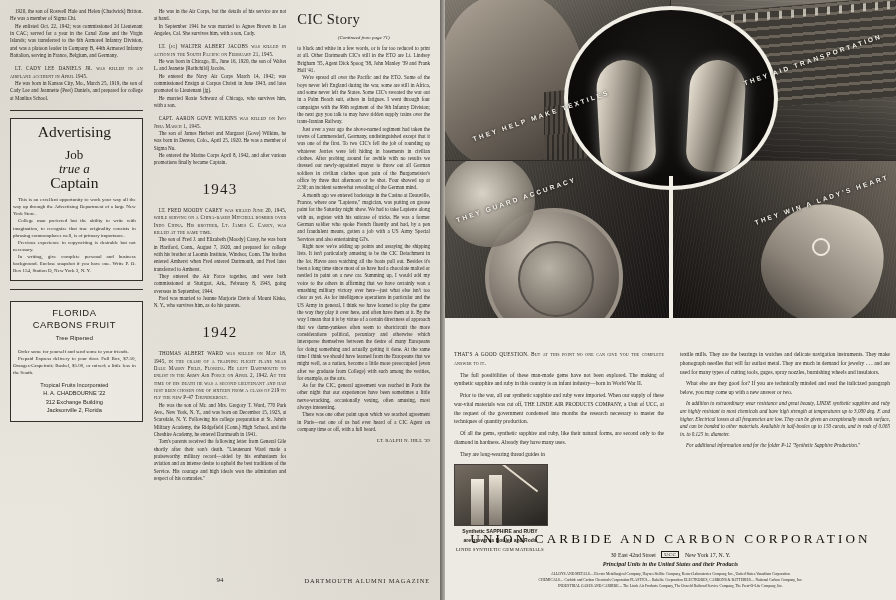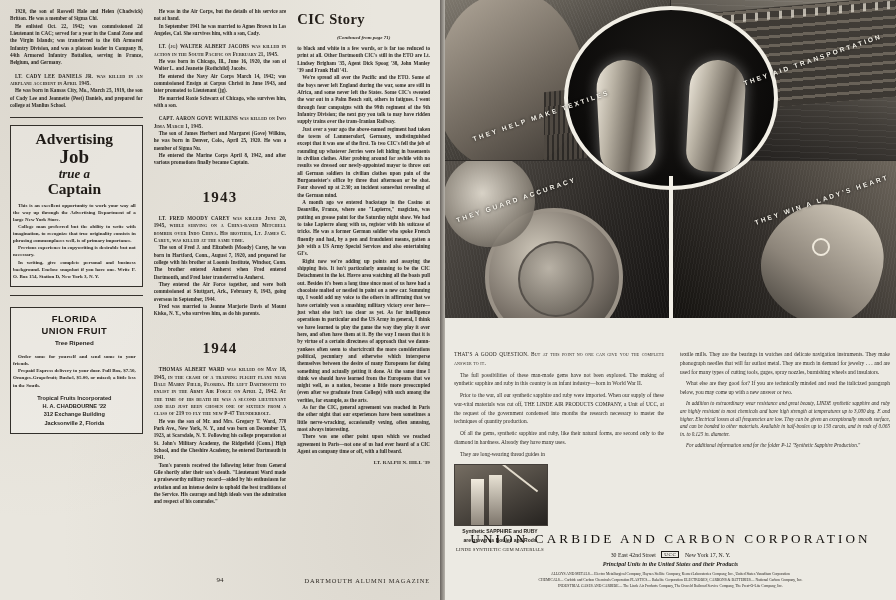--- a/index.html
+++ b/index.html
@@ -29,31 +29,30 @@
     box-sizing:border-box;
   }
   .col{
     width:136px;
     position:relative;
     font-size:5.1px;
     line-height:1.44;
     text-align:justify;
     color:#2b2722;
     overflow:hidden;
-    font-weight:bold;
   }
   .col p{margin:0 0 0 0;text-indent:5px;}
   .col p.noind{text-indent:0;}
   .gap{height:6px;}
   .sc{font-variant:small-caps;letter-spacing:.15px;}
   .yr{
     text-align:center;
     font-size:15px;
     letter-spacing:1.2px;
-    margin:20px 0 7px 0;
+    margin:12px 0 7px 0;
     color:#241f1a;
     font-family:"Liberation Serif", serif;
   }
   .cic-head{
     font-size:14.5px;
     letter-spacing:.4px;
     margin:1px 0 4px 0;
     color:#231e19;
   }
   .cont{
@@ -77,21 +76,21 @@
   }
   .adbox.second{margin-top:11px;}
   .ad-h1{
     text-align:center;
     font-size:15.5px;
     line-height:1.04;
     color:#1f1b17;
     margin-bottom:1px;
   }
   .ad-h1 .it{font-style:italic;font-size:13px;}
-  .ad-h1 .sm{font-size:19px;}
+  .ad-h1 .sm{font-size:13px;margin-top:8px;}
   .adbody{font-size:5px;line-height:1.42;text-align:justify;margin-top:5px;}
   .adbody p{margin:0;text-indent:5px;}
   .rule{
     border:0;border-top:1.4px solid #35312c;
     margin:8px 0 0 0;
   }
   .fl-title{
     text-align:center;
     font-family:"Liberation Sans", sans-serif;
     font-size:9.4px;
@@ -329,21 +328,21 @@
             <p>College man preferred but the ability to write with imagination, to recognize that true originality consists in phrasing commonplaces well, is of primary importance.</p>
             <p>Previous experience in copywriting is desirable but not necessary.</p>
             <p>In writing, give complete personal and business background. Enclose snapshot if you have one. Write P. O. Box 154, Station D, New York 3, N. Y.</p>
           </div>
         </div>
 
         <hr class="rule">
 
         <div class="adbox second">
           <div class="fl-title">FLORIDA</div>
-          <div class="fl-title">UNION  FRUIT</div>
+          <div class="fl-title">CARBONS  FRUIT</div>
           <div class="fl-sub">Tree Ripened</div>
           <div class="adbody">
             <p>Order some for yourself and send some to your friends.</p>
             <p>Prepaid Express delivery to your door. Full Box, $7.50, Oranges-Grapefruit; Bushel, $5.00, or mixed; a little less in the South.</p>
           </div>
           <div class="fl-addr">
             <div>Tropical Fruits Incorporated</div>
             <div>H. A. CHADBOURNE '22</div>
             <div>312 Exchange Building</div>
             <div>Jacksonville 2, Florida</div>
@@ -364,21 +363,21 @@
         <p>The son of James Herbert and Margaret (Gove) Wilkins, he was born in Denver, Colo., April 25, 1920. He was a member of Sigma Nu.</p>
         <p>He entered the Marine Corps April 8, 1942, and after various promotions finally became Captain.</p>
 
         <div class="yr">1943</div>
 
         <p class="sc">LT. FRED MOODY CAREY was killed June 20, 1945, while serving on a China-based Mitchell bomber over Indo China. His brother, Lt. James C. Carey, was killed at the same time.</p>
         <p>The son of Fred J. and Elizabeth (Moody) Carey, he was born in Hartford, Conn., August 7, 1920, and prepared for college with his brother at Loomis Institute, Windsor, Conn. The brother entered Amherst when Fred entered Dartmouth, and Fred later transferred to Amherst.</p>
         <p>They entered the Air Force together, and were both commissioned at Stuttgart, Ark., February 8, 1943, going overseas in September, 1944.</p>
         <p>Fred was married to Jeanne Marjorie Davis of Mount Kisko, N. Y., who survives him, as do his parents.</p>
 
-        <div class="yr">1944</div>
+        <div class="yr">1942</div>
 
         <p class="sc">THOMAS ALBERT WARD was killed on May 18, 1945, in the crash of a training flight plane near Dale Mabry Field, Florida. He left Dartmouth to enlist in the Army Air Force on April 2, 1942. At the time of his death he was a second lieutenant and had just been chosen one of sixteen from a class of 219 to fly the new P-47 Thunderbolt.</p>
         <p>He was the son of Mr. and Mrs. Gregory T. Ward, 770 Park Ave., New York, N. Y., and was born on December 15, 1923, at Scarsdale, N. Y. Following his college preparation at St. John's Military Academy, the Ridgefield (Conn.) High School, and the Cheshire Academy, he entered Dartmouth in 1941.</p>
         <p>Tom's parents received the following letter from General Gile shortly after their son's death. "Lieutenant Ward made a praiseworthy military record—aided by his enthusiasm for aviation and an intense desire to uphold the best traditions of the Service. His courage and high ideals won the admiration and respect of his comrades."</p>
       </div>
 
       <div class="col">
         <div class="cic-head">CIC Story</div>
         <div class="cont">(Continued from page 71)</div>
         <p class="noind">to black and white in a few words, or is far too reduced to print at all. Other Dartmouth CIC's still in the ETO are Lt. Lindsey Brigham '35, Agent Dick Spoog '38, John Manley '39 and Frank Hall '41.</p>

